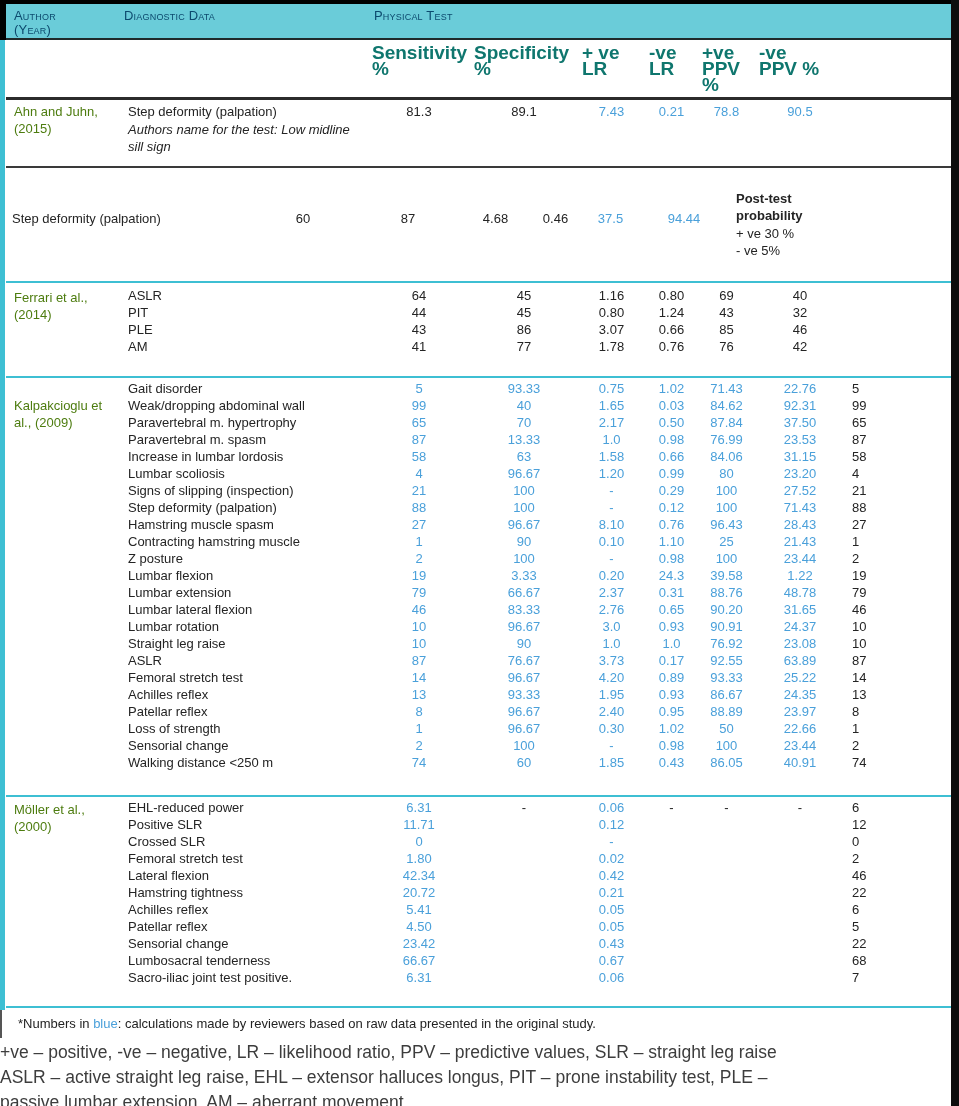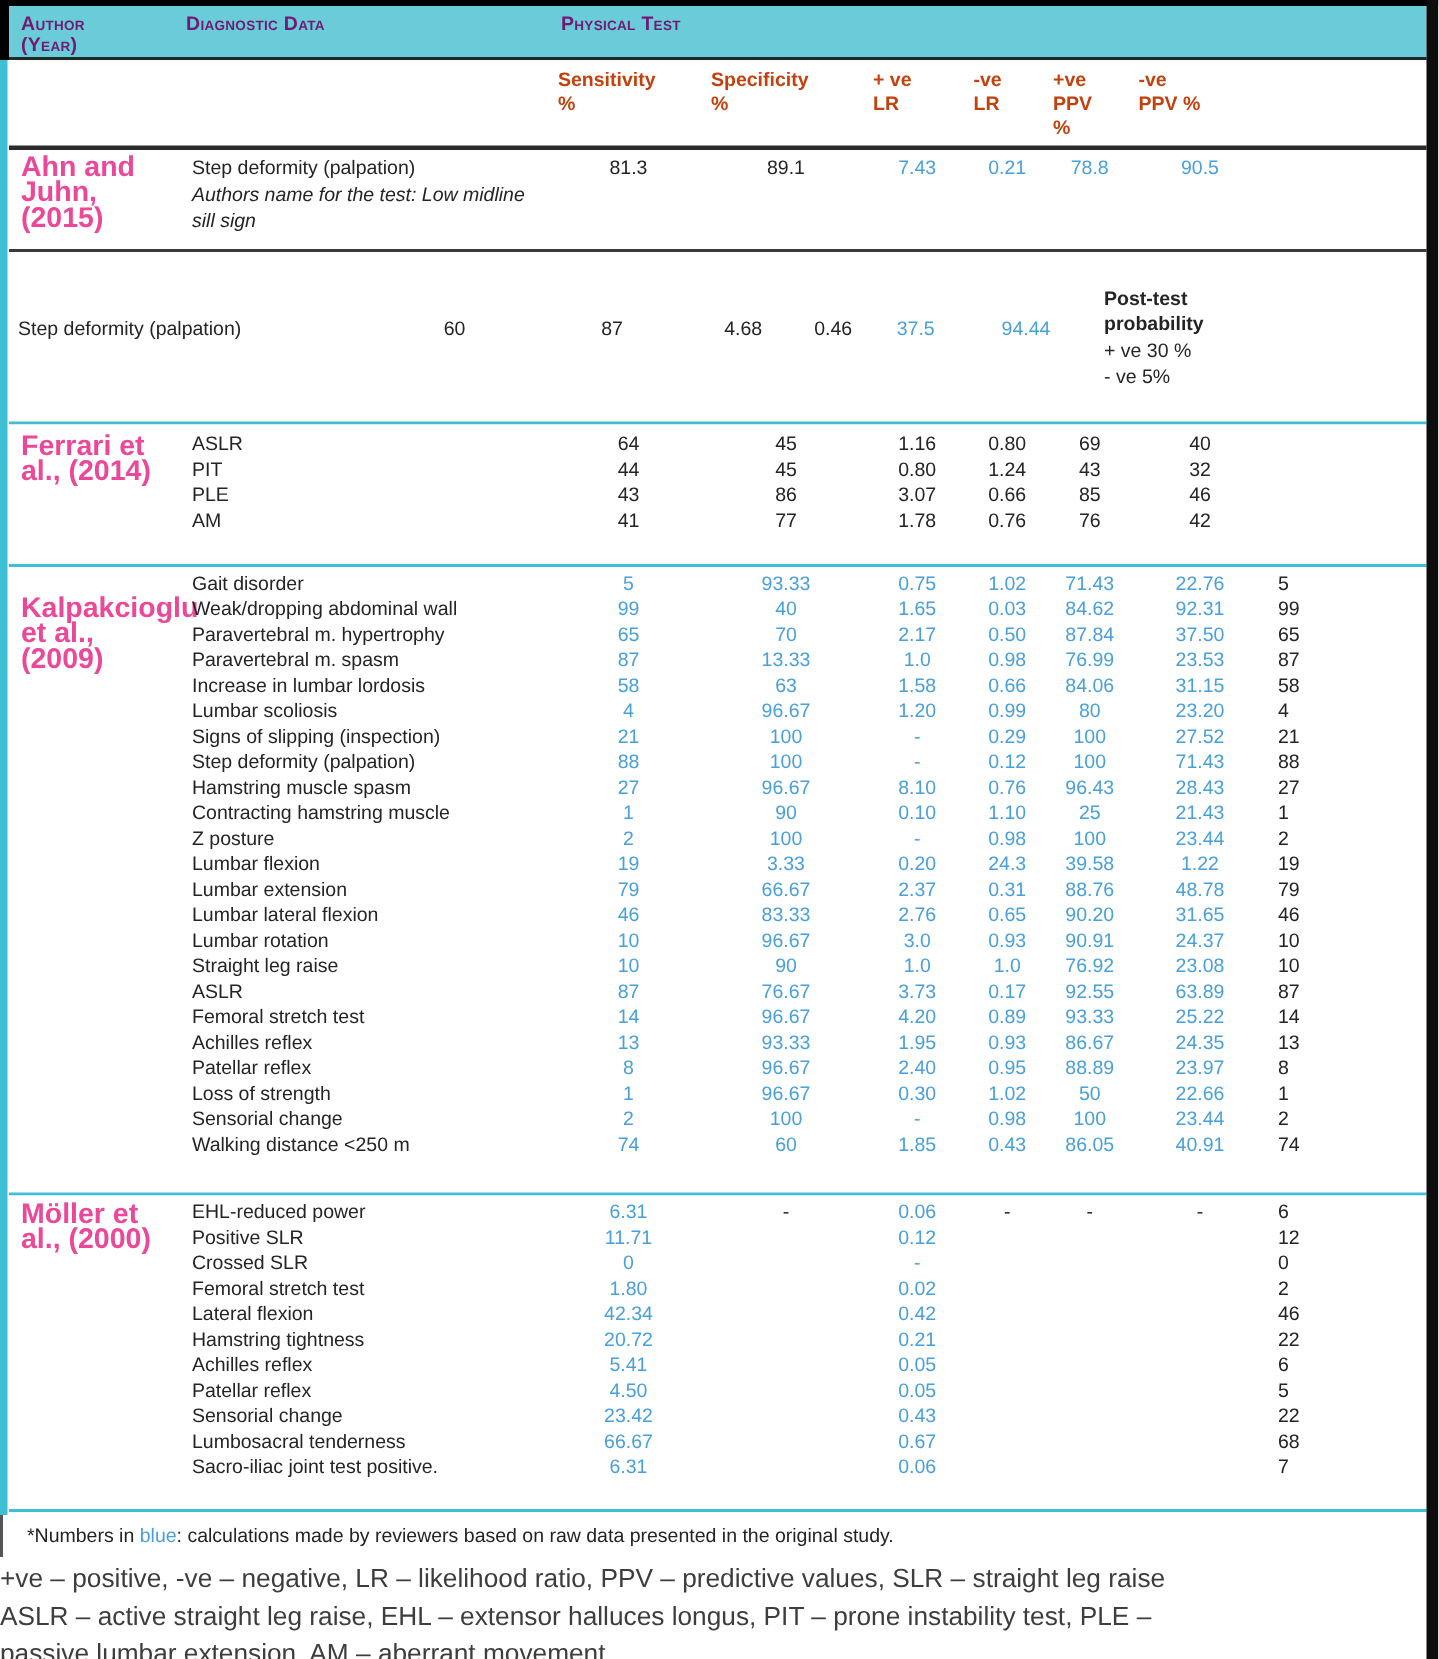--- a/index.html
+++ b/index.html
@@ -12,40 +12,40 @@
   .strip-right{position:absolute;right:0;top:0;width:8px;height:1106px;background:#0d0d0d}
   .strip-left-black{position:absolute;left:0;top:0;width:6px;height:40px;background:#000}
   .strip-left-cyan{position:absolute;left:0;top:40px;width:5px;height:970px;background:#3ebfd3}
   .strip-left-foot{position:absolute;left:0;top:1010px;width:2px;height:28px;background:#555}
 
   .tablewrap{position:absolute;left:6px;top:4px;width:945px}
 
   
   .band{background:#6accd9;height:36px;border-bottom:2px solid #1f2a2b;display:grid;
         grid-template-columns:116px 246px auto;padding-top:5px}
-  .band .h{font-weight:bold;font-size:13px;font-variant:small-caps;letter-spacing:.2px;
-           color:#701a75;line-height:14px;white-space:pre-line}
+  .band .h{font-weight:normal;font-size:13px;font-variant:small-caps;letter-spacing:.2px;
+           color:#0c4a6e;line-height:14px;white-space:pre-line}
   .h-author{padding-left:8px}
   .h-test{padding-left:6px}
   .h-diag{padding-left:2px}
 
   
   .subheader{display:grid;grid-template-columns:116px 246px 102px 108px 67px 53px 57px 90px auto;
              padding-top:5px;height:60px;border-bottom:3px solid #2b2b2b;background:#fff}
-  .subheader .sh{font-weight:bold;font-size:13px;line-height:16px;white-space:pre-line;
-                 padding-left:4px;color:#c2410c}
+  .subheader .sh{font-weight:bold;font-size:19px;line-height:16px;white-space:pre-line;
+                 padding-left:4px;color:#0f766e}
   .sh-4{padding-left:13px}
   .sh-5{padding-left:19px}
   .sh-6{padding-left:7px}
 
   
   .section{display:flex;border-bottom:2px solid #3ebfd3;background:#fff}
   .section.div-black{border-bottom:2px solid #3a3a3a}
-  .author-cell{width:116px;flex:none;padding:2px 4px 0 8px;font-weight:bold;font-size:19px;
-               line-height:17px;color:#ec4899;white-space:normal}
+  .author-cell{width:116px;flex:none;padding:2px 4px 0 8px;font-weight:normal;font-size:13px;
+               line-height:17px;color:#4d7c0f;white-space:normal}
   .rows{width:829px;flex:none;padding-top:2px}
   .trow{display:grid;grid-template-columns:246px 102px 108px 67px 53px 57px 90px 106px;
         font-size:13px;line-height:17px;color:#242424}
   .c.test{padding-left:6px}
   .note{font-style:italic}
   .val{text-align:center}
   .blue{color:#4aa0da}
   .other{padding-left:7px}
   .ob{font-weight:bold}
 

